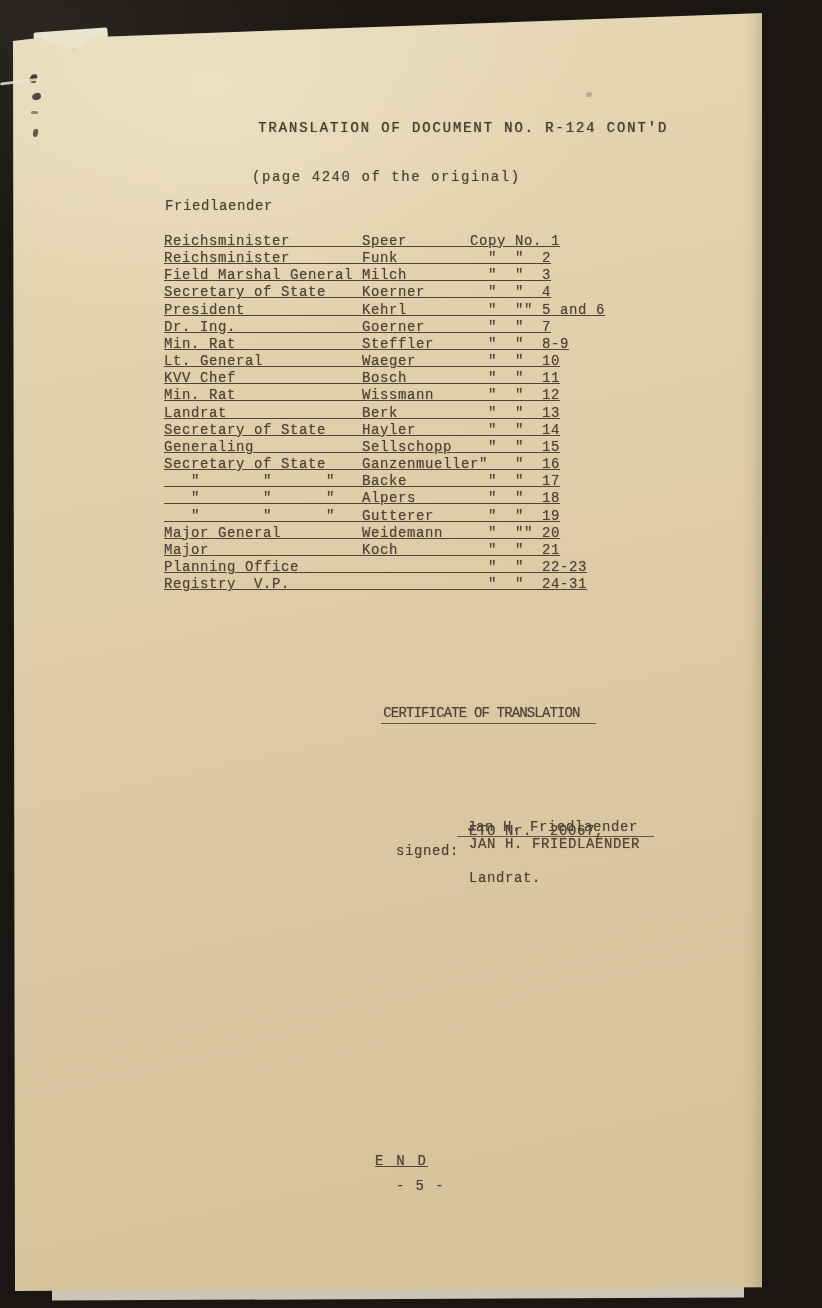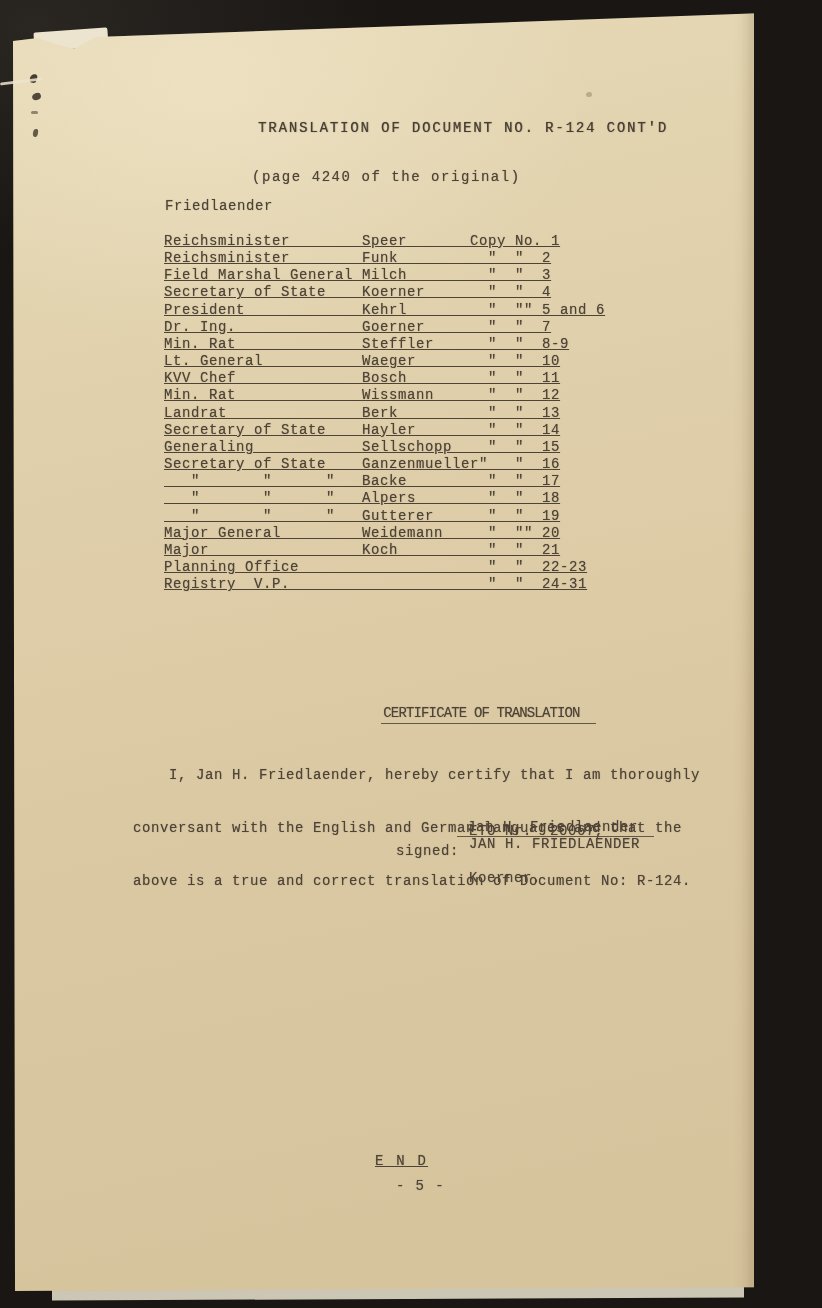--- a/index.html
+++ b/index.html
@@ -9,21 +9,21 @@
   .sliver-bottom{position:absolute;left:52px;top:1282px;width:692px;height:17px;
         background:#ccc6b5;transform:rotate(-0.25deg);z-index:0;}
   .notch{position:absolute;left:34px;top:30px;width:74px;height:19px;
         background:#ece4cf;transform:rotate(-4deg);border-radius:2px;z-index:0;}
   
   .paper{position:absolute;left:0;top:0;width:754px;height:1308px;z-index:1;
         clip-path:polygon(13px 41px,38px 38px,56px 44px,74px 49px,96px 37px,795px 12px,806px 1287px,15px 1291px);
         background:
           radial-gradient(620px 420px at 28% 7%, rgba(255,249,228,0.28) 0%, rgba(255,249,228,0) 62%),
           linear-gradient(168deg,#e7dab8 0%,#e0d0ab 30%,#dac8a2 62%,#d5c39c 100%);
-        box-shadow:inset -7px 0 14px rgba(110,92,62,.18), inset 0 -7px 14px rgba(110,92,62,.14), inset 5px 0 10px rgba(255,250,235,.25);}
+        box-shadow:inset -7px 0 14px rgba(110,92,62,.18), inset 0 -7px 14px rgba(110,92,62,.14), inset 5px 0 10px rgba(255,250,235,.25);padding-left:8px;}
   .tw{position:absolute;font-family:"Liberation Mono","DejaVu Sans Mono",monospace;
       font-size:14px;letter-spacing:0.6px;color:#4d4336;white-space:pre;
       text-shadow:0 0 1px rgba(77,67,54,0.55);z-index:2;}
   .title{left:258px;top:120px;letter-spacing:1.85px;color:#473e31;
       text-shadow:0.4px 0.4px 1px rgba(62,54,42,0.7);}
   .page-ref{left:252px;top:169px;letter-spacing:1.55px;}
   .dist-label{left:165px;top:198px;}
   .dist-table{left:164px;top:233px;line-height:17.15px;text-decoration:underline;}
   .cert-heading{left:336px;top:689px;letter-spacing:-0.85px;}
   .cert-heading .underlined{border-bottom:1.6px solid rgba(77,67,54,.85);
@@ -58,31 +58,26 @@
     <div class="tw title">TRANSLATION OF DOCUMENT NO. R-124 CONT'D</div>
     <div class="tw page-ref">(page 4240 of the original)</div>
     <div class="tw dist-label">Friedlaender</div>
 
     <div class="tw dist-table"><div>Reichsminister        Speer       Copy No. 1</div><div>Reichsminister        Funk          "  "  2</div><div>Field Marshal General Milch         "  "  3</div><div>Secretary of State    Koerner       "  "  4</div><div>President             Kehrl         "  "" 5 and 6</div><div>Dr. Ing.              Goerner       "  "  7</div><div>Min. Rat              Steffler      "  "  8-9</div><div>Lt. General           Waeger        "  "  10</div><div>KVV Chef              Bosch         "  "  11</div><div>Min. Rat              Wissmann      "  "  12</div><div>Landrat               Berk          "  "  13</div><div>Secretary of State    Hayler        "  "  14</div><div>Generaling            Sellschopp    "  "  15</div><div>Secretary of State    Ganzenmueller"   "  16</div><div>   "       "      "   Backe         "  "  17</div><div>   "       "      "   Alpers        "  "  18</div><div>   "       "      "   Gutterer      "  "  19</div><div>Major General         Weidemann     "  "" 20</div><div>Major                 Koch          "  "  21</div><div>Planning Office                     "  "  22-23</div><div>Registry  V.P.                      "  "  24-31</div></div>
 
     <div class="tw cert-heading">
       <span class="underlined">CERTIFICATE OF TRANSLATION</span>
     </div>
 
-    <div class="tw cert-body">
-      <div>    I, Jan H. Friedlaender, hereby certify that I am thoroughly</div>
-      <div>conversant with the English and German languages and that the</div>
-      <div>above is a true and correct translation of Document No: R-124.</div>
-    </div>
 
     <div class="tw signed-label">signed:</div>
     <div class="tw sig-name">Jan H. Friedlaender</div>
     <div class="tw typed-name">JAN H. FRIEDLAENDER</div>
     <div class="tw eto-line">ETO Nr.  20067,</div>
-    <div class="tw civ-line">Koerner.</div>
+    <div class="tw civ-line">Landrat.</div>
 
     <div class="tw end-label">E N D</div>
     <div class="tw page-num">- 5 -</div>
 
     <div class="speck s1"></div>
     <div class="speck s2"></div>
     <div class="speck s3"></div>
     <div class="speck s4"></div>
     <div class="speck s5"></div>
   </div>

